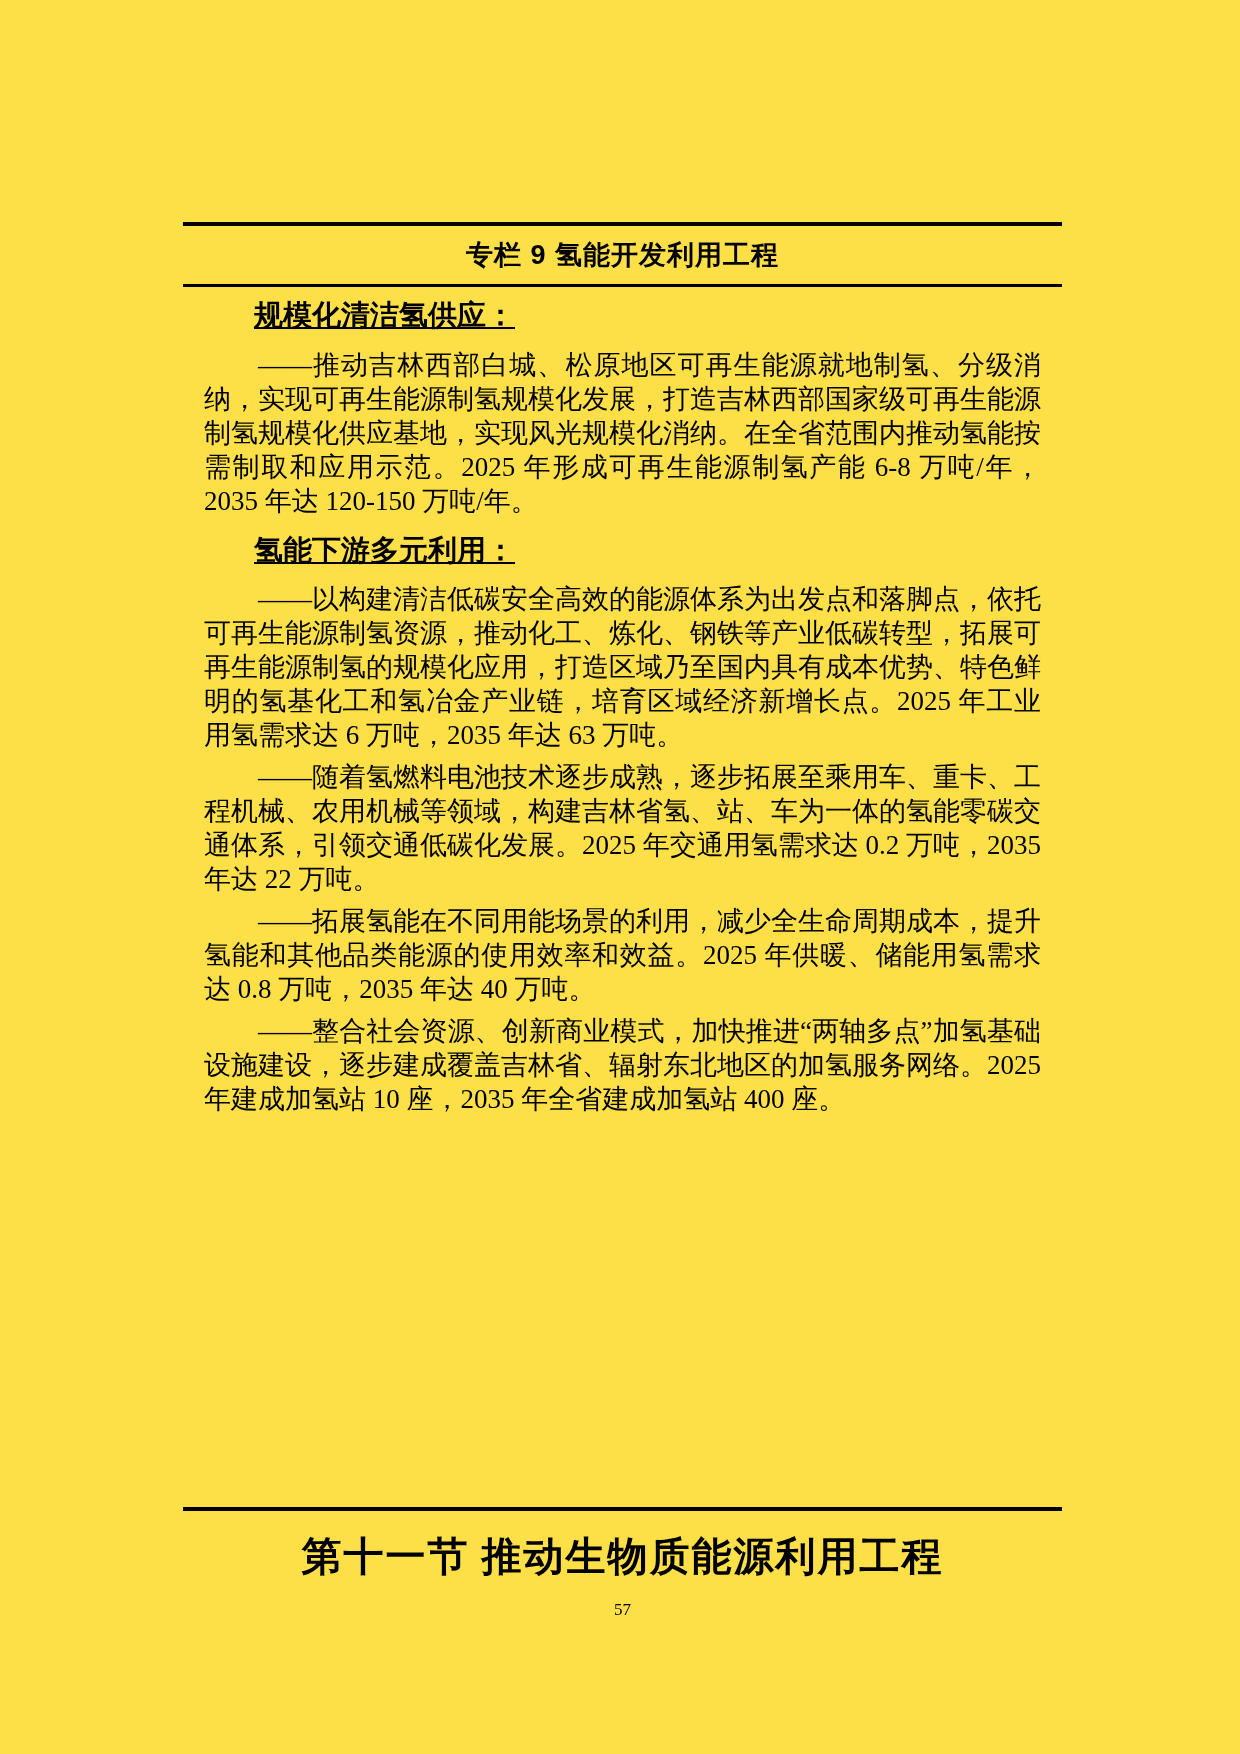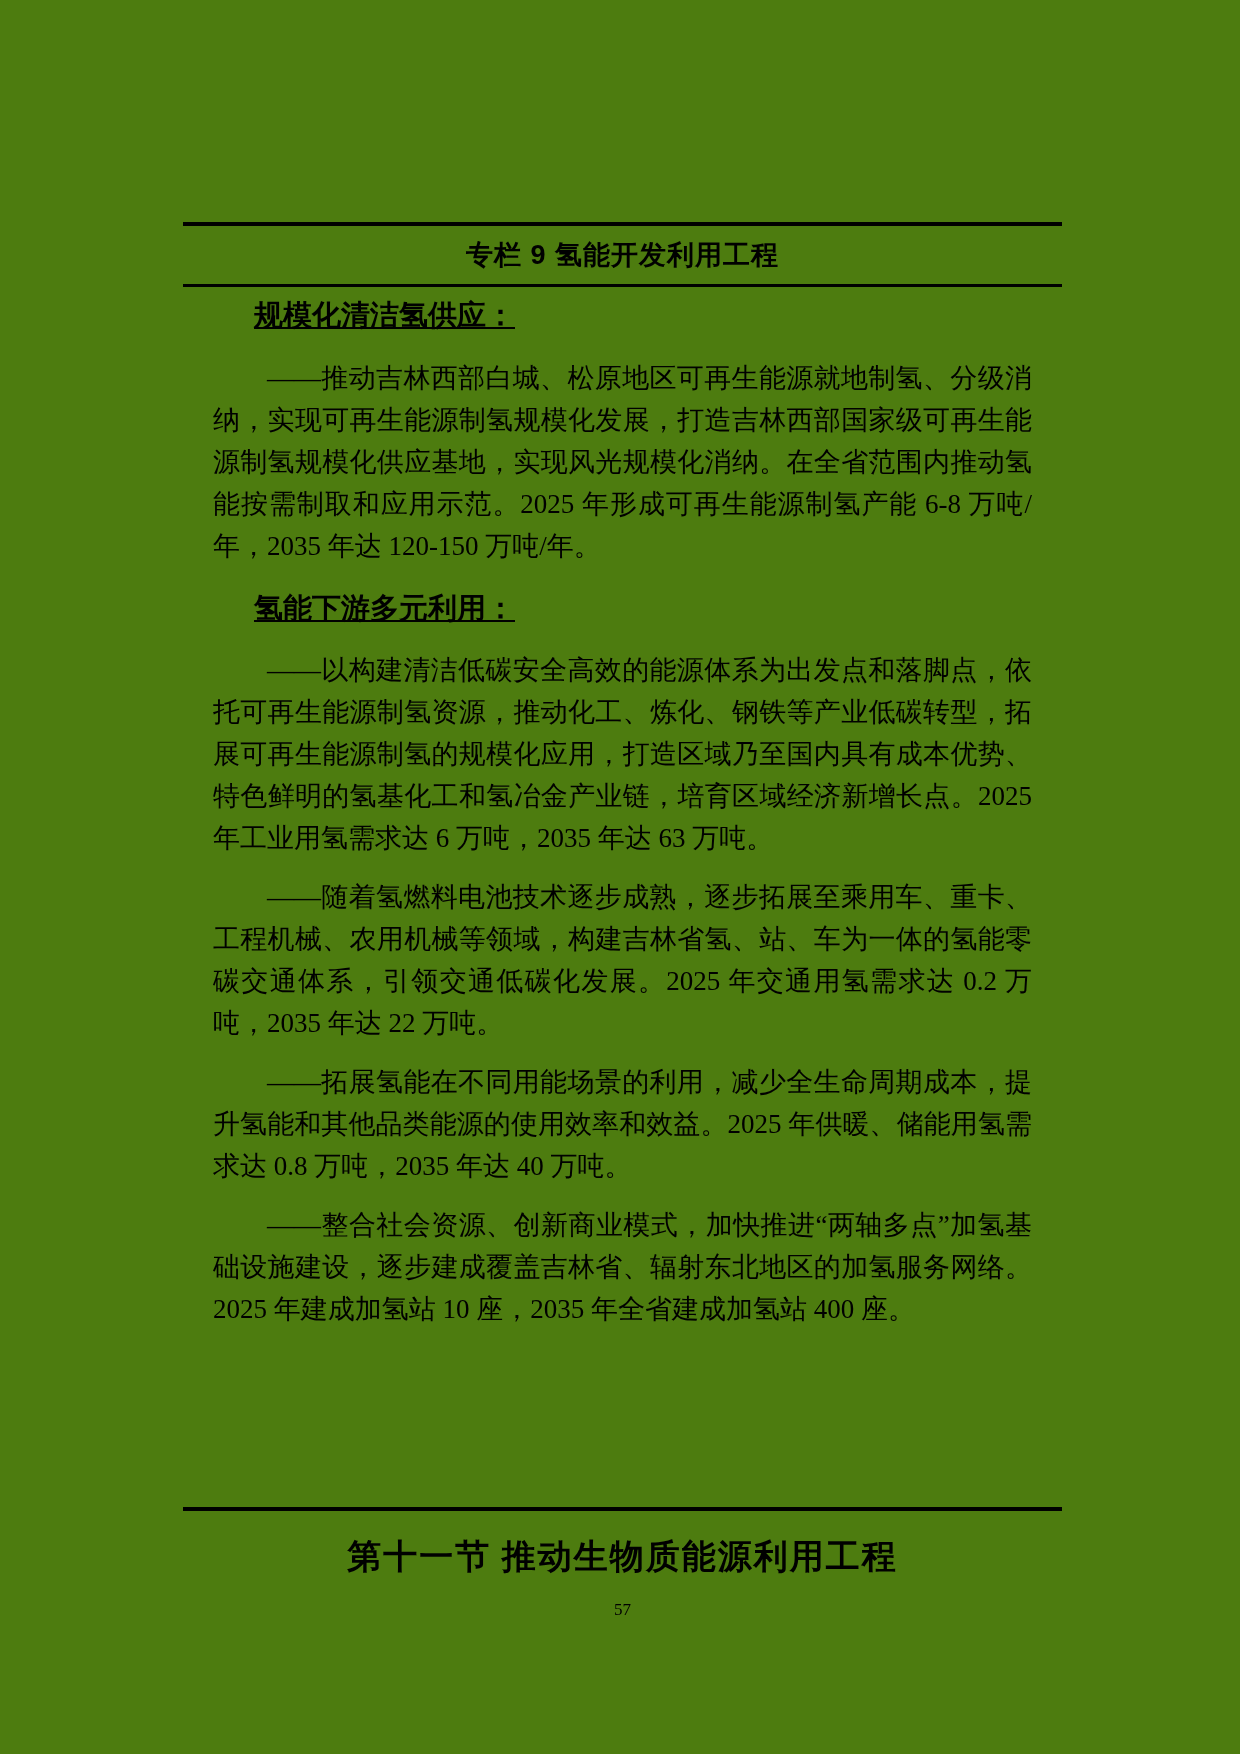--- a/index.html
+++ b/index.html
@@ -1,20 +1,20 @@
 <!DOCTYPE html>
 <html><head>
 <meta charset="utf-8">
 <style>
   html,body { margin:0; padding:0; background:#888; }
   .page {
     position:relative;
     width:1240px; height:1754px;
     margin:0 auto;
-    background:#4d7c0f;
+    background:#fde047;
     color:#000;
     font-family:"Liberation Serif","DejaVu Serif",serif;
     overflow:hidden;
   }
   .doc {
     position:absolute;
     left:183px; top:222px;
     width:879px;
   }
   
@@ -30,41 +30,41 @@
     font-weight:700;
     font-size:27px;
     letter-spacing:1px;
   }
   .panel-body {
     padding:4px 13px;
     min-height:1212px;
     box-sizing:content-box;
   }
   .para {
-    margin:17px;
+    margin:8px;
     font-size:27px;
-    line-height:42px;
+    line-height:34px;
     text-align:justify;
     text-justify:inter-character;
     text-indent:2em;
     font-family:"Liberation Serif","DejaVu Serif",serif;
   }
   .sub-heading {
     margin:0;
     font-size:29px;
     line-height:48.5px;
     text-indent:2em;
     font-weight:700;
     font-family:"Liberation Sans","DejaVu Sans",sans-serif;
     text-decoration:underline;
   }
   .section-heading {
     margin:24px 0 0 0;
     text-align:center;
-    font-size:34px;
+    font-size:40px;
     line-height:44px;
     font-weight:600;
     letter-spacing:2px;
     font-family:"Liberation Serif","DejaVu Serif",serif;
   }
   .page-number {
     position:absolute;
     top:1599px; left:183px; width:879px;
     text-align:center;
     font-size:17px;

